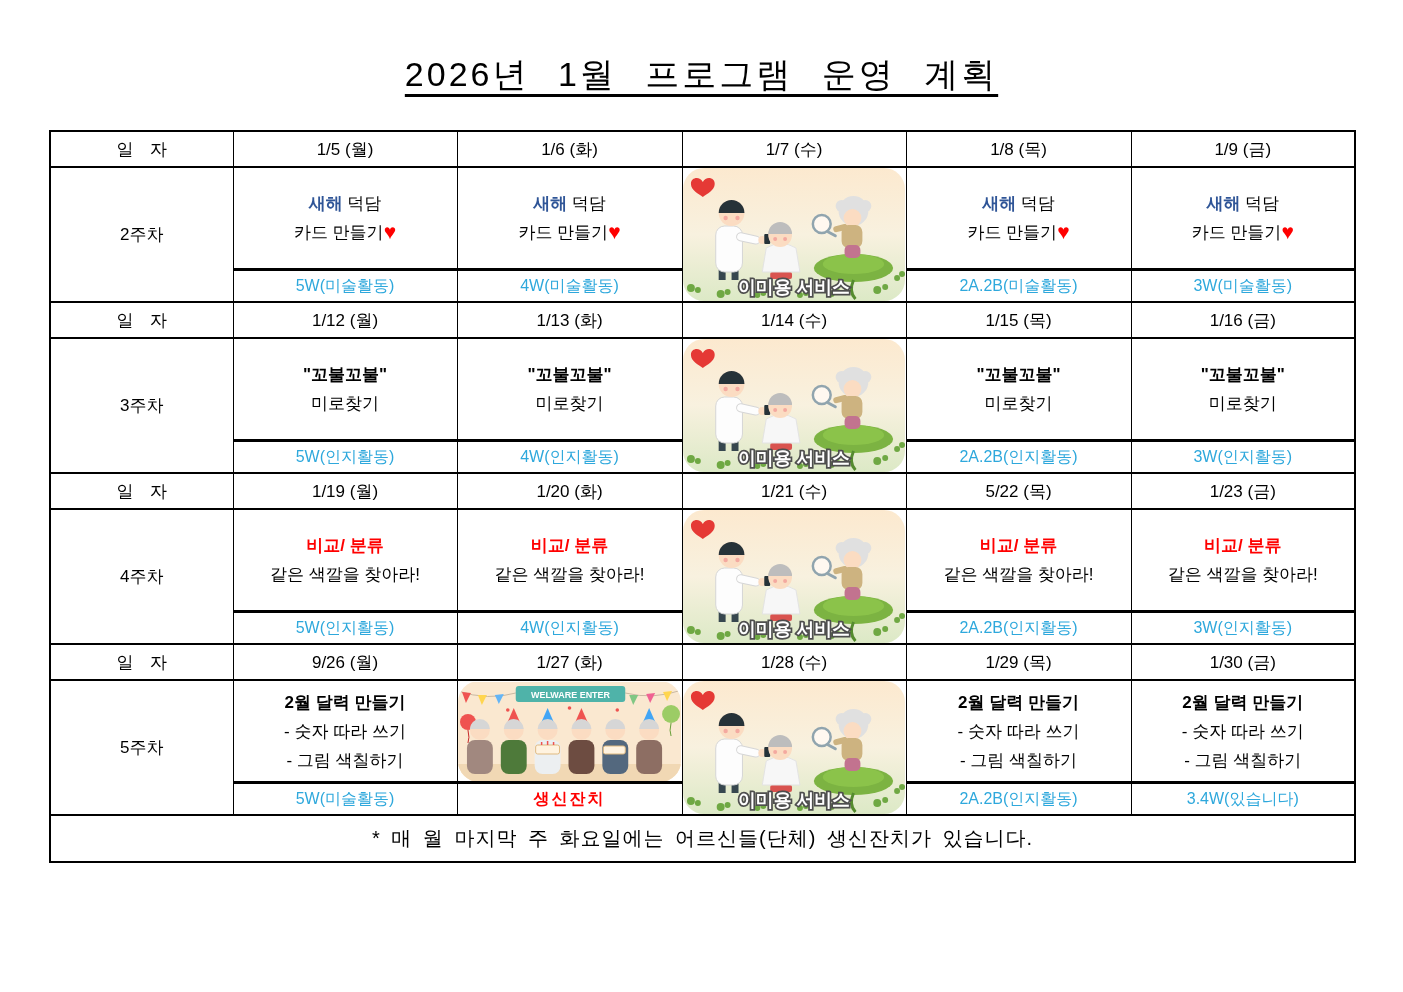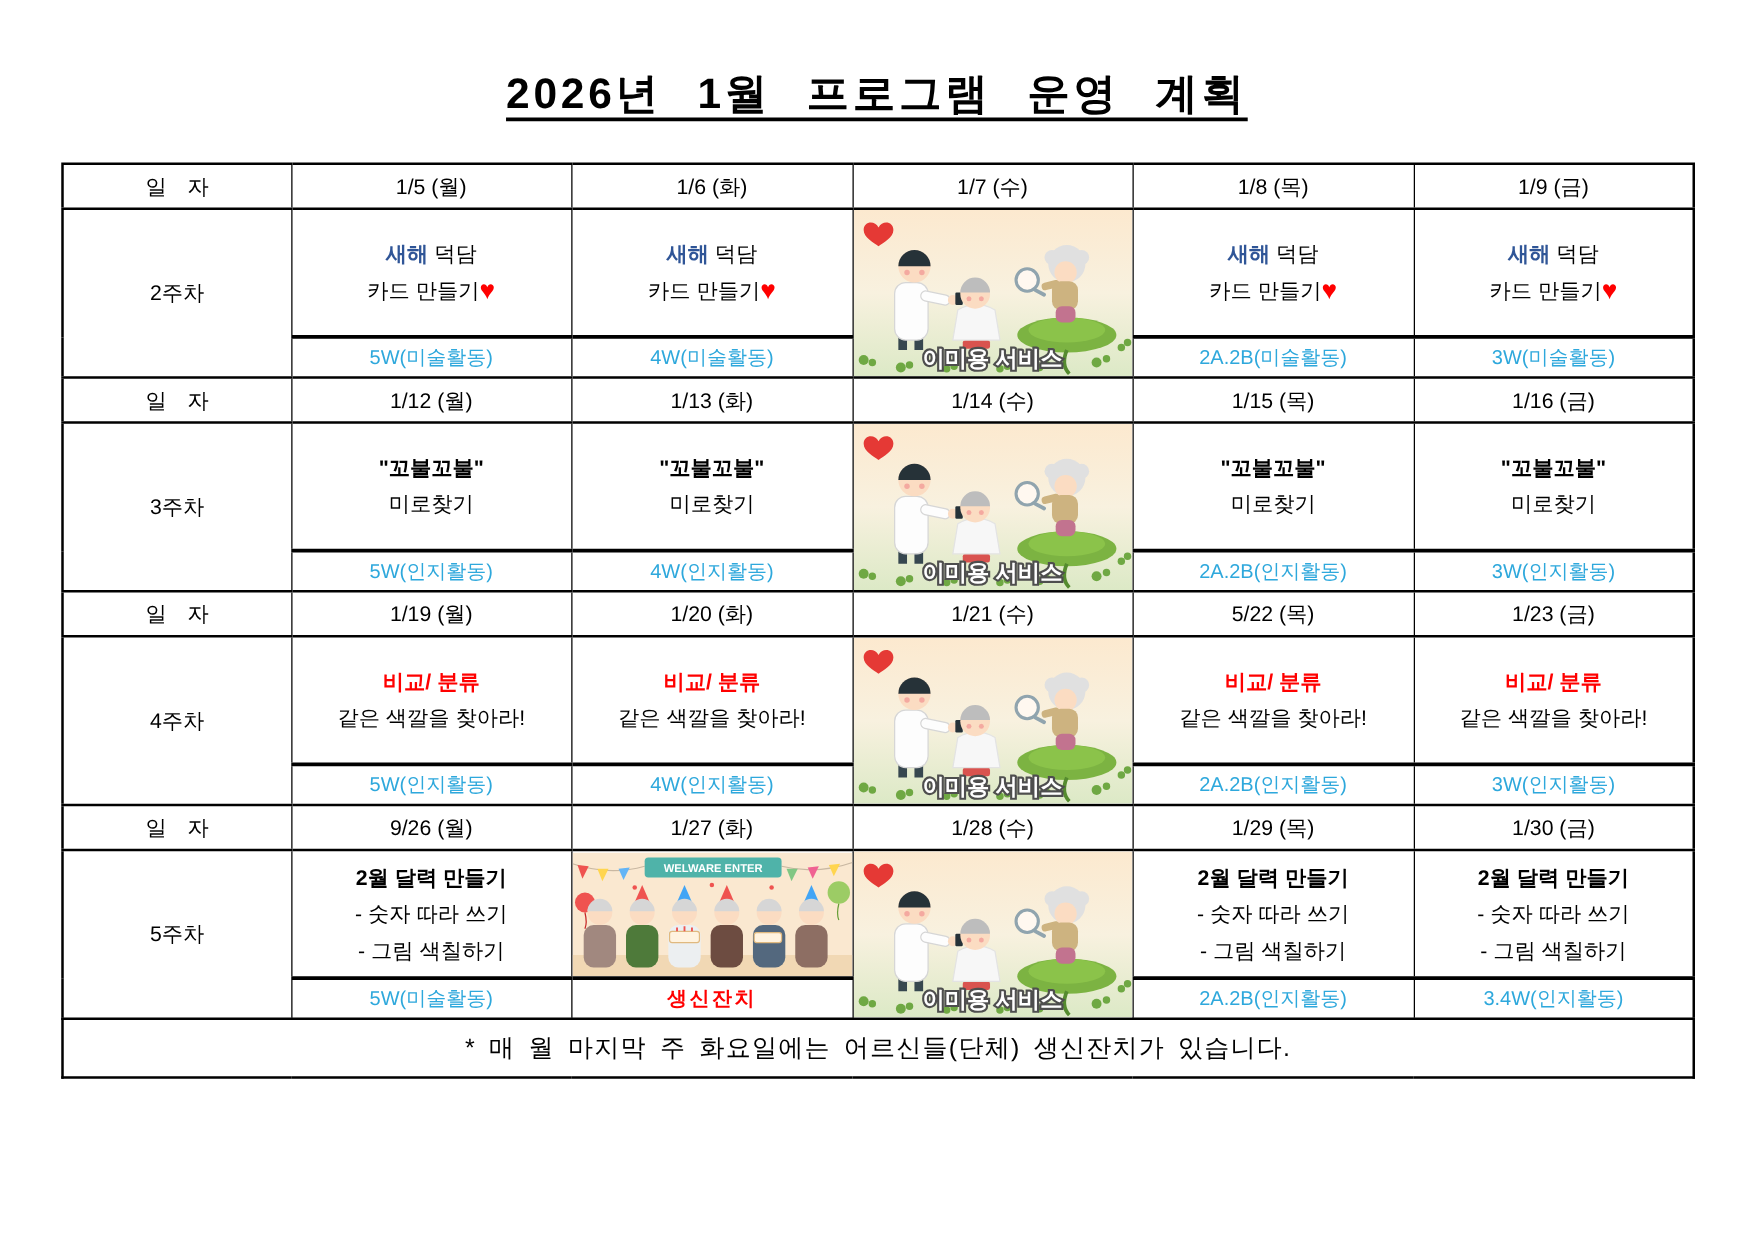--- a/index.html
+++ b/index.html
@@ -3,36 +3,36 @@
 <meta charset="utf-8">
 <style>
   html,body{margin:0;padding:0;}
   body{
     width:1403px;height:992px;background:#ffffff;overflow:hidden;
     font-family:"Liberation Sans","DejaVu Sans",sans-serif;color:#000;
   }
   .page{width:1403px;height:992px;}
   .doc-title{
     margin:52px 0 0 0;text-align:center;
-    font-size:34px;font-weight:bold;letter-spacing:3px;word-spacing:16px;
+    font-size:34px;font-weight:normal;letter-spacing:3px;word-spacing:16px;
     text-decoration:underline;text-decoration-thickness:3px;text-underline-offset:8px;
   }
   table.schedule{
     border-collapse:collapse;table-layout:fixed;
     width:1305px;margin:32px 0 0 49px;
     border:2px solid #000;
   }
   td{
     border:1px solid #000;text-align:center;vertical-align:middle;
     padding:0;font-size:17px;overflow:hidden;
   }
   tr.date-row td{height:34px;border-top-width:2px;border-bottom-width:2px;margin-top:40px;}
   td.date-label{word-spacing:12px;}
   tr.main-row td.program{height:100px;}
-  tr.main-row td.img-cell{height:100px;}
+  tr.main-row td.img-cell{height:100px;border-radius:22px;}
   tr.note-row td{height:30px;border-top-width:3px;font-size:16px;}
   td.week-label{font-size:17px;}
   td.img-cell{padding:0;background:#fff;}
   .prog-line{line-height:29px;}
   .b{font-weight:bold;}
   .c-blue{color:var(--blue);}
   .c-red{color:var(--red);}
   .c-cyan{color:var(--cyan);}
   .heart{font-size:21px;line-height:1;vertical-align:-1px;}
   .note-big{font-size:16px;letter-spacing:2px;}
@@ -516,21 +516,21 @@
           <td class="program">
             <div class="prog-line"><span class="b">2월 달력 만들기</span></div>
             <div class="prog-line"><span class="">- 숫자 따라 쓰기</span></div>
             <div class="prog-line"><span class="">- 그림 색칠하기</span></div>
           </td>
         </tr>
         <tr class="note-row">
           <td class="note"><span class="c-cyan">5W(미술활동)</span></td>
           <td class="note"><span class="c-red b note-big">생신잔치</span></td>
           <td class="note"><span class="c-cyan">2A.2B(인지활동)</span></td>
-          <td class="note"><span class="c-cyan">3.4W(인지활동)</span></td>
+          <td class="note"><span class="c-cyan">3.4W(있습니다)</span></td>
         </tr>
       </tbody>
     <tbody>
       <tr class="footer-row">
         <td colspan="6">* 매 월 마지막 주 화요일에는 어르신들(단체) 생신잔치가 있습니다.</td>
       </tr>
     </tbody>
   </table>
 </div>
 

